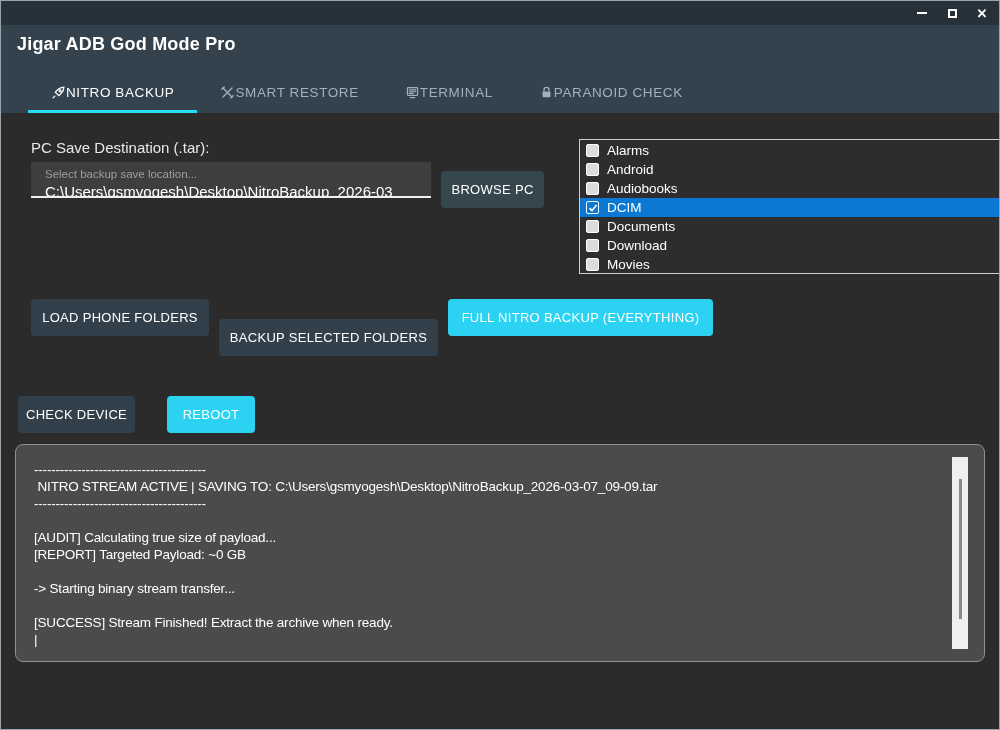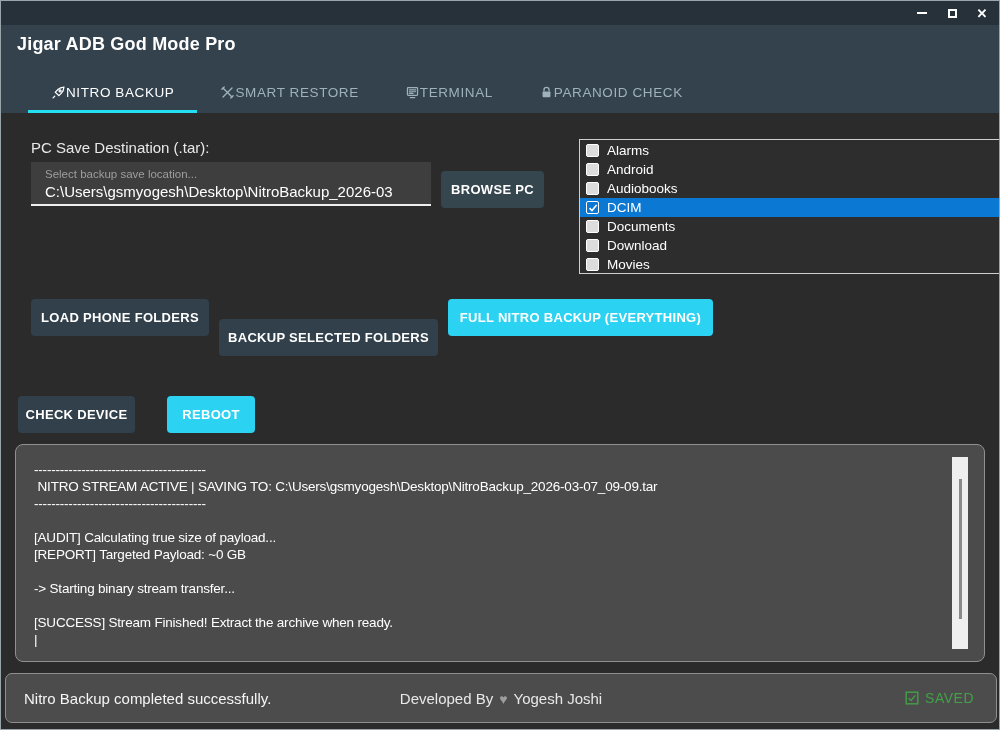--- a/index.html
+++ b/index.html
@@ -21,26 +21,26 @@
   .header { position:absolute; left:0; top:24px; width:100%; height:88px; background:#33424d; }
   .app-title { position:absolute; left:16px; top:9px; color:#fff; font-size:18px; font-weight:700; letter-spacing:.2px; }
   .tabs { position:absolute; left:27px; top:46px; height:42px; display:flex; }
   .tab { position:relative; display:flex; align-items:center; padding:0 23px; height:100%;
          color:#9fb1bb; font-size:13.5px; font-weight:500; letter-spacing:.6px; cursor:pointer; }
   .tab.active { color:#fff; }
   .tab.active::after { content:''; position:absolute; left:0; right:0; bottom:0; height:3px; background:#24dff2; }
   .tab svg { display:block; }
   
   .dest-label { position:absolute; left:30px; top:138px; color:#e8e8e8; font-size:15px; }
-  .dest-field { position:absolute; left:30px; top:161px; width:400px; height:44px; background:#3e3e3e;
+  .dest-field { position:absolute; left:30px; top:161px; width:400px; height:36px; background:#3e3e3e;
                 border-bottom:2px solid #efefef; padding:6px 10px 0 14px; overflow:hidden; cursor:text; }
   .dest-placeholder { display:block; color:#9e9e9e; font-size:11.5px; }
   .dest-value { display:block; margin-top:3px; color:#fff; font-size:15px; white-space:nowrap; overflow:hidden; }
   .btn { display:flex; align-items:center; justify-content:center; border-radius:4px;
-         color:#fff; font-weight:700; font-size:13px; letter-spacing:.3px; cursor:pointer; text-align:center; }
+         color:#fff; font-weight:400; font-size:13px; letter-spacing:.3px; cursor:pointer; text-align:center; }
   .btn.dark { background:#31404a; }
   .btn.slate { background:#36464f; }
   .btn.cyan { background:#2bd2f1; }
   .browse-btn { position:absolute; left:440px; top:170px; width:103px; height:37px; }
   
   .folder-list { position:absolute; left:578px; top:138px; width:458px; height:135px;
                  background:#2d2d2d; border:1px solid #cfcfcf; overflow:hidden; }
   .folder-rows { position:absolute; left:0; top:1px; right:15px; }
   .folder-row { display:flex; align-items:center; gap:8px; height:19px; padding-left:6px;
                 color:#fff; font-size:13.5px; cursor:pointer; }
@@ -205,31 +205,14 @@
         <div class="console-line">-&gt; Starting binary stream transfer...</div>
         <div class="console-line"></div>
         <div class="console-line">[SUCCESS] Stream Finished! Extract the archive when ready.</div>
         <div class="console-line">|</div>
       </div>
     <div class="console-scrollbar">
       <div class="console-thumb"></div>
     </div>
   </div>
 
-  <div class="statusbar">
-    <div class="status-msg">Nitro Backup completed successfully.</div>
-    <div class="credit">
-      <span>Developed By</span>
-      <span class="heart">♥</span>
-      <span>Yogesh Joshi</span>
-    </div>
-    <div class="saved">
-      <span>
-        <svg width="14" height="14" viewBox="0 0 14 14" fill="none" stroke="#43a047" stroke-width="1.4">
-          <rect x="1.2" y="1.2" width="11.6" height="11.6"></rect>
-          <polyline points="3.6,7.2 6,9.4 10.4,4.4"></polyline>
-        </svg>
-      </span>
-      <span>SAVED</span>
-    </div>
-  </div>
 
 </div>
 
 </body></html>

